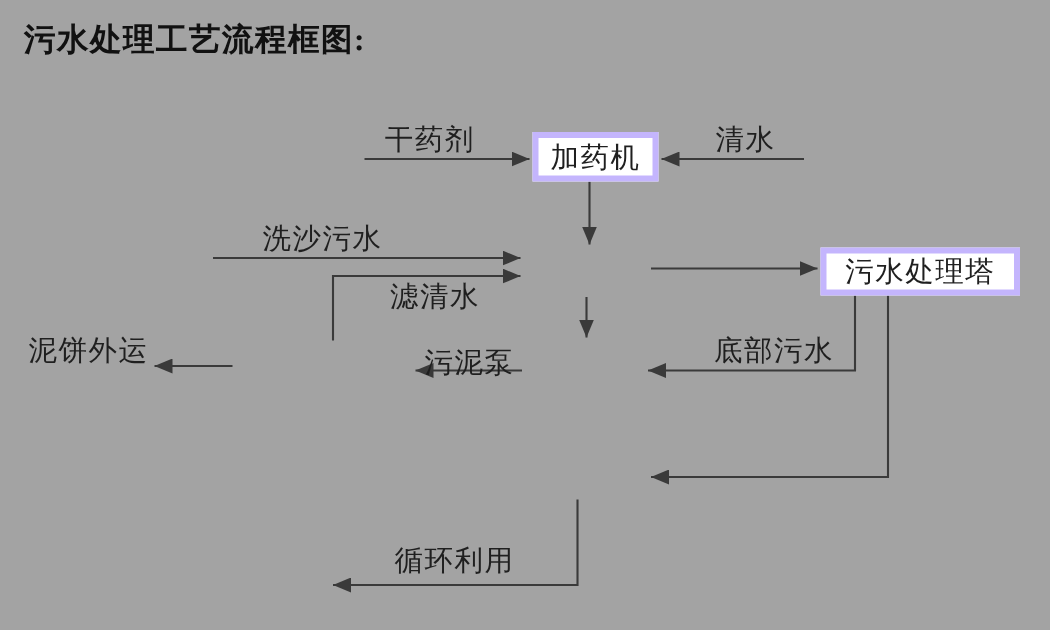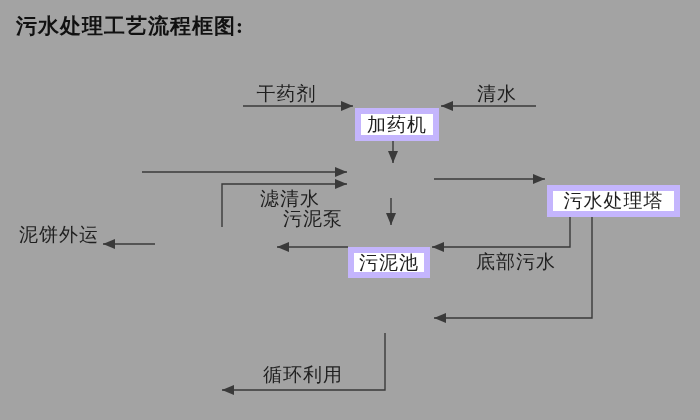--- a/index.html
+++ b/index.html
@@ -28,30 +28,29 @@
     white-space: nowrap;
   }
   .wires {
     position: absolute;
     left: 0;
     top: 0;
   }
   .node {
     position: absolute;
     box-sizing: border-box;
-    border: 6px solid #c4b5fd;
+    border: 4px solid #c4b5fd;
     background: #ffffff;
     display: flex;
     align-items: center;
     justify-content: center;
     font-size: 19px;
     letter-spacing: 1px;
     color: #1f1f1f;
     white-space: nowrap;
-    margin-top: 20px;
   }
   .flabel {
     position: absolute;
     font-size: 19px;
     letter-spacing: 1px;
     color: #1f1f1f;
     text-align: center;
     white-space: nowrap;
     line-height: 22px;
   }
@@ -61,22 +60,22 @@
   #n-tower   { left: 547px; top: 165px; width: 133px; height: 32px; }
   #n-sludge  { left: 348px; top: 227px; width:  82px; height: 31px; }
   #n-press   { left: 155px; top: 227px; width: 119px; height: 31px; }
   #n-clear   { left: 340px; top: 300px; width:  92px; height: 33px; }
   
   #l-dry-agent    { left: 244px; top:  83px; width: 85px; }
   #l-clear-water  { left: 457px; top:  83px; width: 80px; }
   #l-sand-washing { left: 172px; top: 149px; width: 86px; }
   #l-sewage-pump  { left: 443px; top: 153px; width: 80px; }
   #l-filtered     { left: 250px; top: 188px; width: 80px; }
-  #l-sludge-pump  { left: 272px; top: 208px; width: 82px; }
-  #l-bottom-sew   { left: 473px; top: 224px; width: 86px; margin-top: 27px; }
+  #l-sludge-pump  { left: 272px; top: 232px; width: 82px; }
+  #l-bottom-sew   { left: 473px; top: 224px; width: 86px; }
   #l-mud-cake     { left:  16px; top: 224px; width: 86px; }
   #l-recycle      { left: 260px; top: 364px; width: 86px; }
 </style>
 </head>
 <body>
 
 <div class="canvas">
 
   <h1 class="title">污水处理工艺流程框图:</h1>
 
@@ -97,23 +96,23 @@
       <polyline points="570,197 570,247 432,247" marker-end="url(#ah)"></polyline>
       <polyline points="592,197 592,318 434,318" marker-end="url(#ah)"></polyline>
       <line x1="348" y1="247" x2="277" y2="247" marker-end="url(#ah)"></line>
       <line x1="155" y1="244" x2="103" y2="244" marker-end="url(#ah)"></line>
       <polyline points="385,333 385,390 222,390" marker-end="url(#ah)"></polyline>
     </g>
   </svg>
 
   <div class="node" id="n-dosing">加药机</div>
   <div class="node" id="n-tower">污水处理塔</div>
-  <div class="node" id="n-sludge">污泥池</div>
 
   <div class="flabel" id="l-clear-water">清水</div>
   <div class="flabel" id="l-dry-agent">干药剂</div>
+  <div class="flabel" id="l-sand-washing">洗沙污水</div>
   <div class="flabel" id="l-filtered">滤清水</div>
   <div class="flabel" id="l-sludge-pump">污泥泵</div>
   <div class="flabel" id="l-bottom-sew">底部污水</div>
   <div class="flabel" id="l-mud-cake">泥饼外运</div>
   <div class="flabel" id="l-recycle">循环利用</div>
 
 </div>
 
 </body></html>

